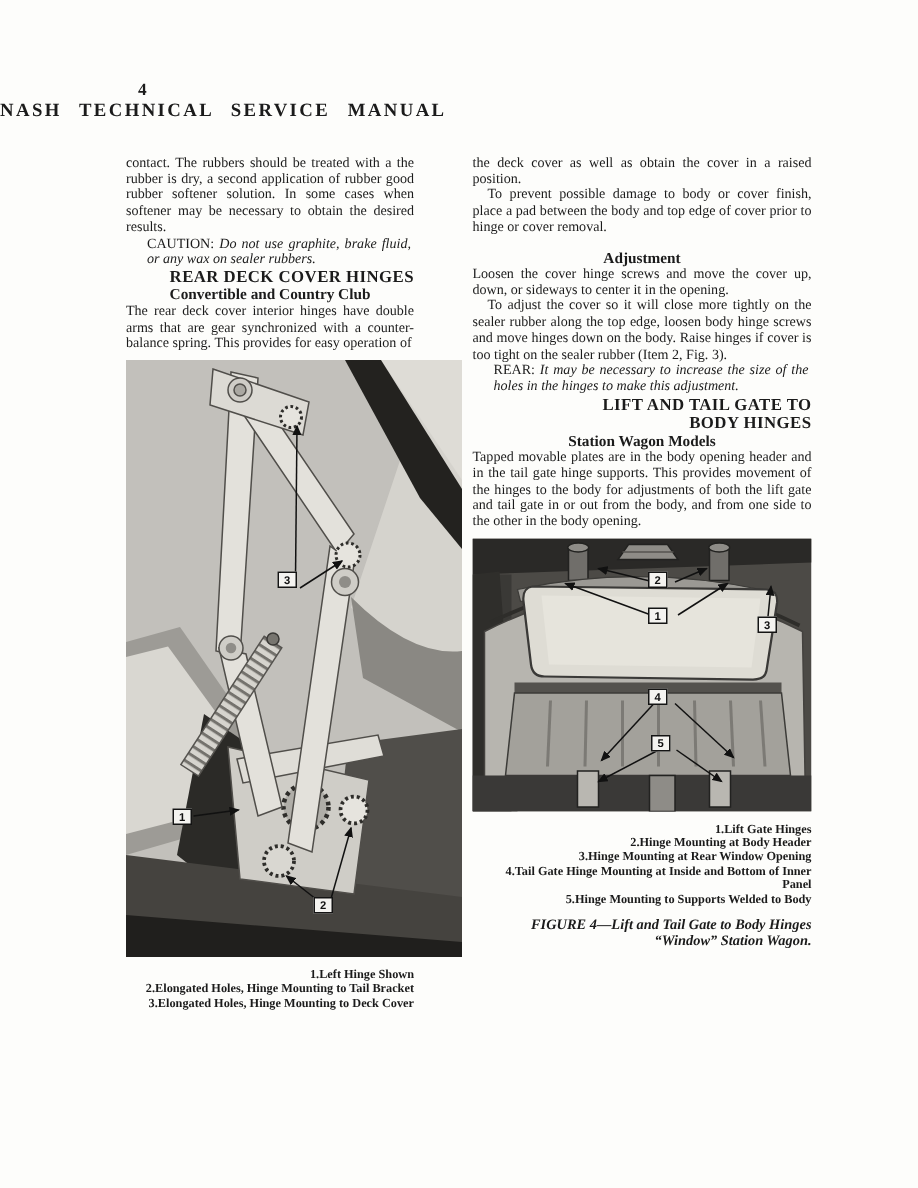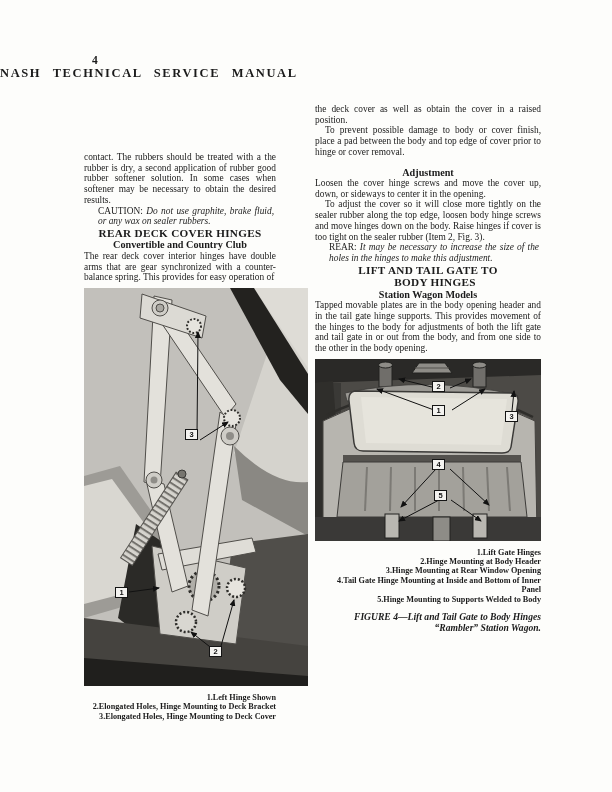--- a/index.html
+++ b/index.html
@@ -13,29 +13,29 @@
   .page { position:relative; width:612px; height:792px; background:#fdfdfb; overflow:hidden; }
 
   .pagenum { position:absolute; left:92px; top:54px; font-size:11.5px; font-weight:bold; }
   .header-title {
     position:absolute; left:0; right:0; top:66px;
     text-align:left; font-size:12.5px; font-weight:bold;
     letter-spacing:1.6px; word-spacing:7px;
   }
 
   .col { position:absolute; top:104px; font-size:9.4px; line-height:10.7px; text-align:justify; }
-  .col-left  { left:84px;  width:192px;margin-top:48px; }
+  .col-left  { left:84px;  width:192px; }
   .col-right { left:315px; width:226px; }
   .col p { margin:0; }
   .ind { text-indent:10px; }
 
   .inset { margin:7px 0 6px 0; padding-left:14px; padding-right:2px; font-style:italic; }
   .inset .lbl { font-style:normal; }
 
-  .h-major { font-size:11.2px; font-weight:bold; line-height:12.5px; letter-spacing:0.3px; text-align:center; margin:9px 0 0 0; }
+  .h-major { font-size:11.2px; font-weight:bold; line-height:12.5px; letter-spacing:0.3px; text-align:right; margin:9px 0 0 0; }
   .h-major .l2 { padding-left:14px; }
   .h-sub { font-size:10.2px; font-weight:bold; line-height:11.5px; text-align:center; margin:3px 0 3px 0; }
 
   .figure { position:relative; margin-top:5px; }
   .photo { position:relative; display:block; }
   .photo svg { display:block; }
 
   .callout {
     position:absolute; width:11px; height:9px;
     background:#f4f3f0; border:1px solid #141414;
@@ -123,21 +123,21 @@
           <line x1="130" y1="362" x2="107" y2="344" stroke="#111" stroke-width="1" marker-end="url(#ah)"></line>
           <line x1="137" y1="358" x2="150" y2="312" stroke="#111" stroke-width="1" marker-end="url(#ah)"></line>
         </svg>
         <div class="callout" style="left:101px; top:141px;">3</div>
         <div class="callout" style="left:31px;  top:299px;">1</div>
         <div class="callout" style="left:125px; top:358px;">2</div>
       </div>
 
       <div class="legend">
         <div class="li"><span class="n">1.</span><span>Left Hinge Shown</span></div>
-        <div class="li"><span class="n">2.</span><span>Elongated Holes, Hinge Mounting to Deck Bracket</span></div>
+        <div class="li"><span class="n">2.</span><span>Elongated Holes, Hinge Mounting to Tail Bracket</span></div>
         <div class="li"><span class="n">3.</span><span>Elongated Holes, Hinge Mounting to Deck Cover</span></div>
       </div>
 
     </div>
   </div>
 
   <div class="col col-right">
     <p>the deck cover as well as obtain the cover in a raised position.</p>
     <p class="ind">To prevent possible damage to body or cover finish, place a pad between the body and top edge of cover prior to hinge or cover removal.</p>
 
@@ -220,18 +220,18 @@
       <div class="legend">
         <div class="li"><span class="n">1.</span><span>Lift Gate Hinges</span></div>
         <div class="li"><span class="n">2.</span><span>Hinge Mounting at Body Header</span></div>
         <div class="li"><span class="n">3.</span><span>Hinge Mounting at Rear Window Opening</span></div>
         <div class="li"><span class="n">4.</span><span>Tail Gate Hinge Mounting at Inside and Bottom of Inner Panel</span></div>
         <div class="li"><span class="n">5.</span><span>Hinge Mounting to Supports Welded to Body</span></div>
       </div>
 
       <div class="fig-caption">
         <span>FIGURE 4—Lift and Tail Gate to Body Hinges</span><br>
-        <span>“Rambler” Station Wagon.</span>
+        <span>“Window” Station Wagon.</span>
       </div>
     </div>
   </div>
 
 </div>
 
 </body></html>

